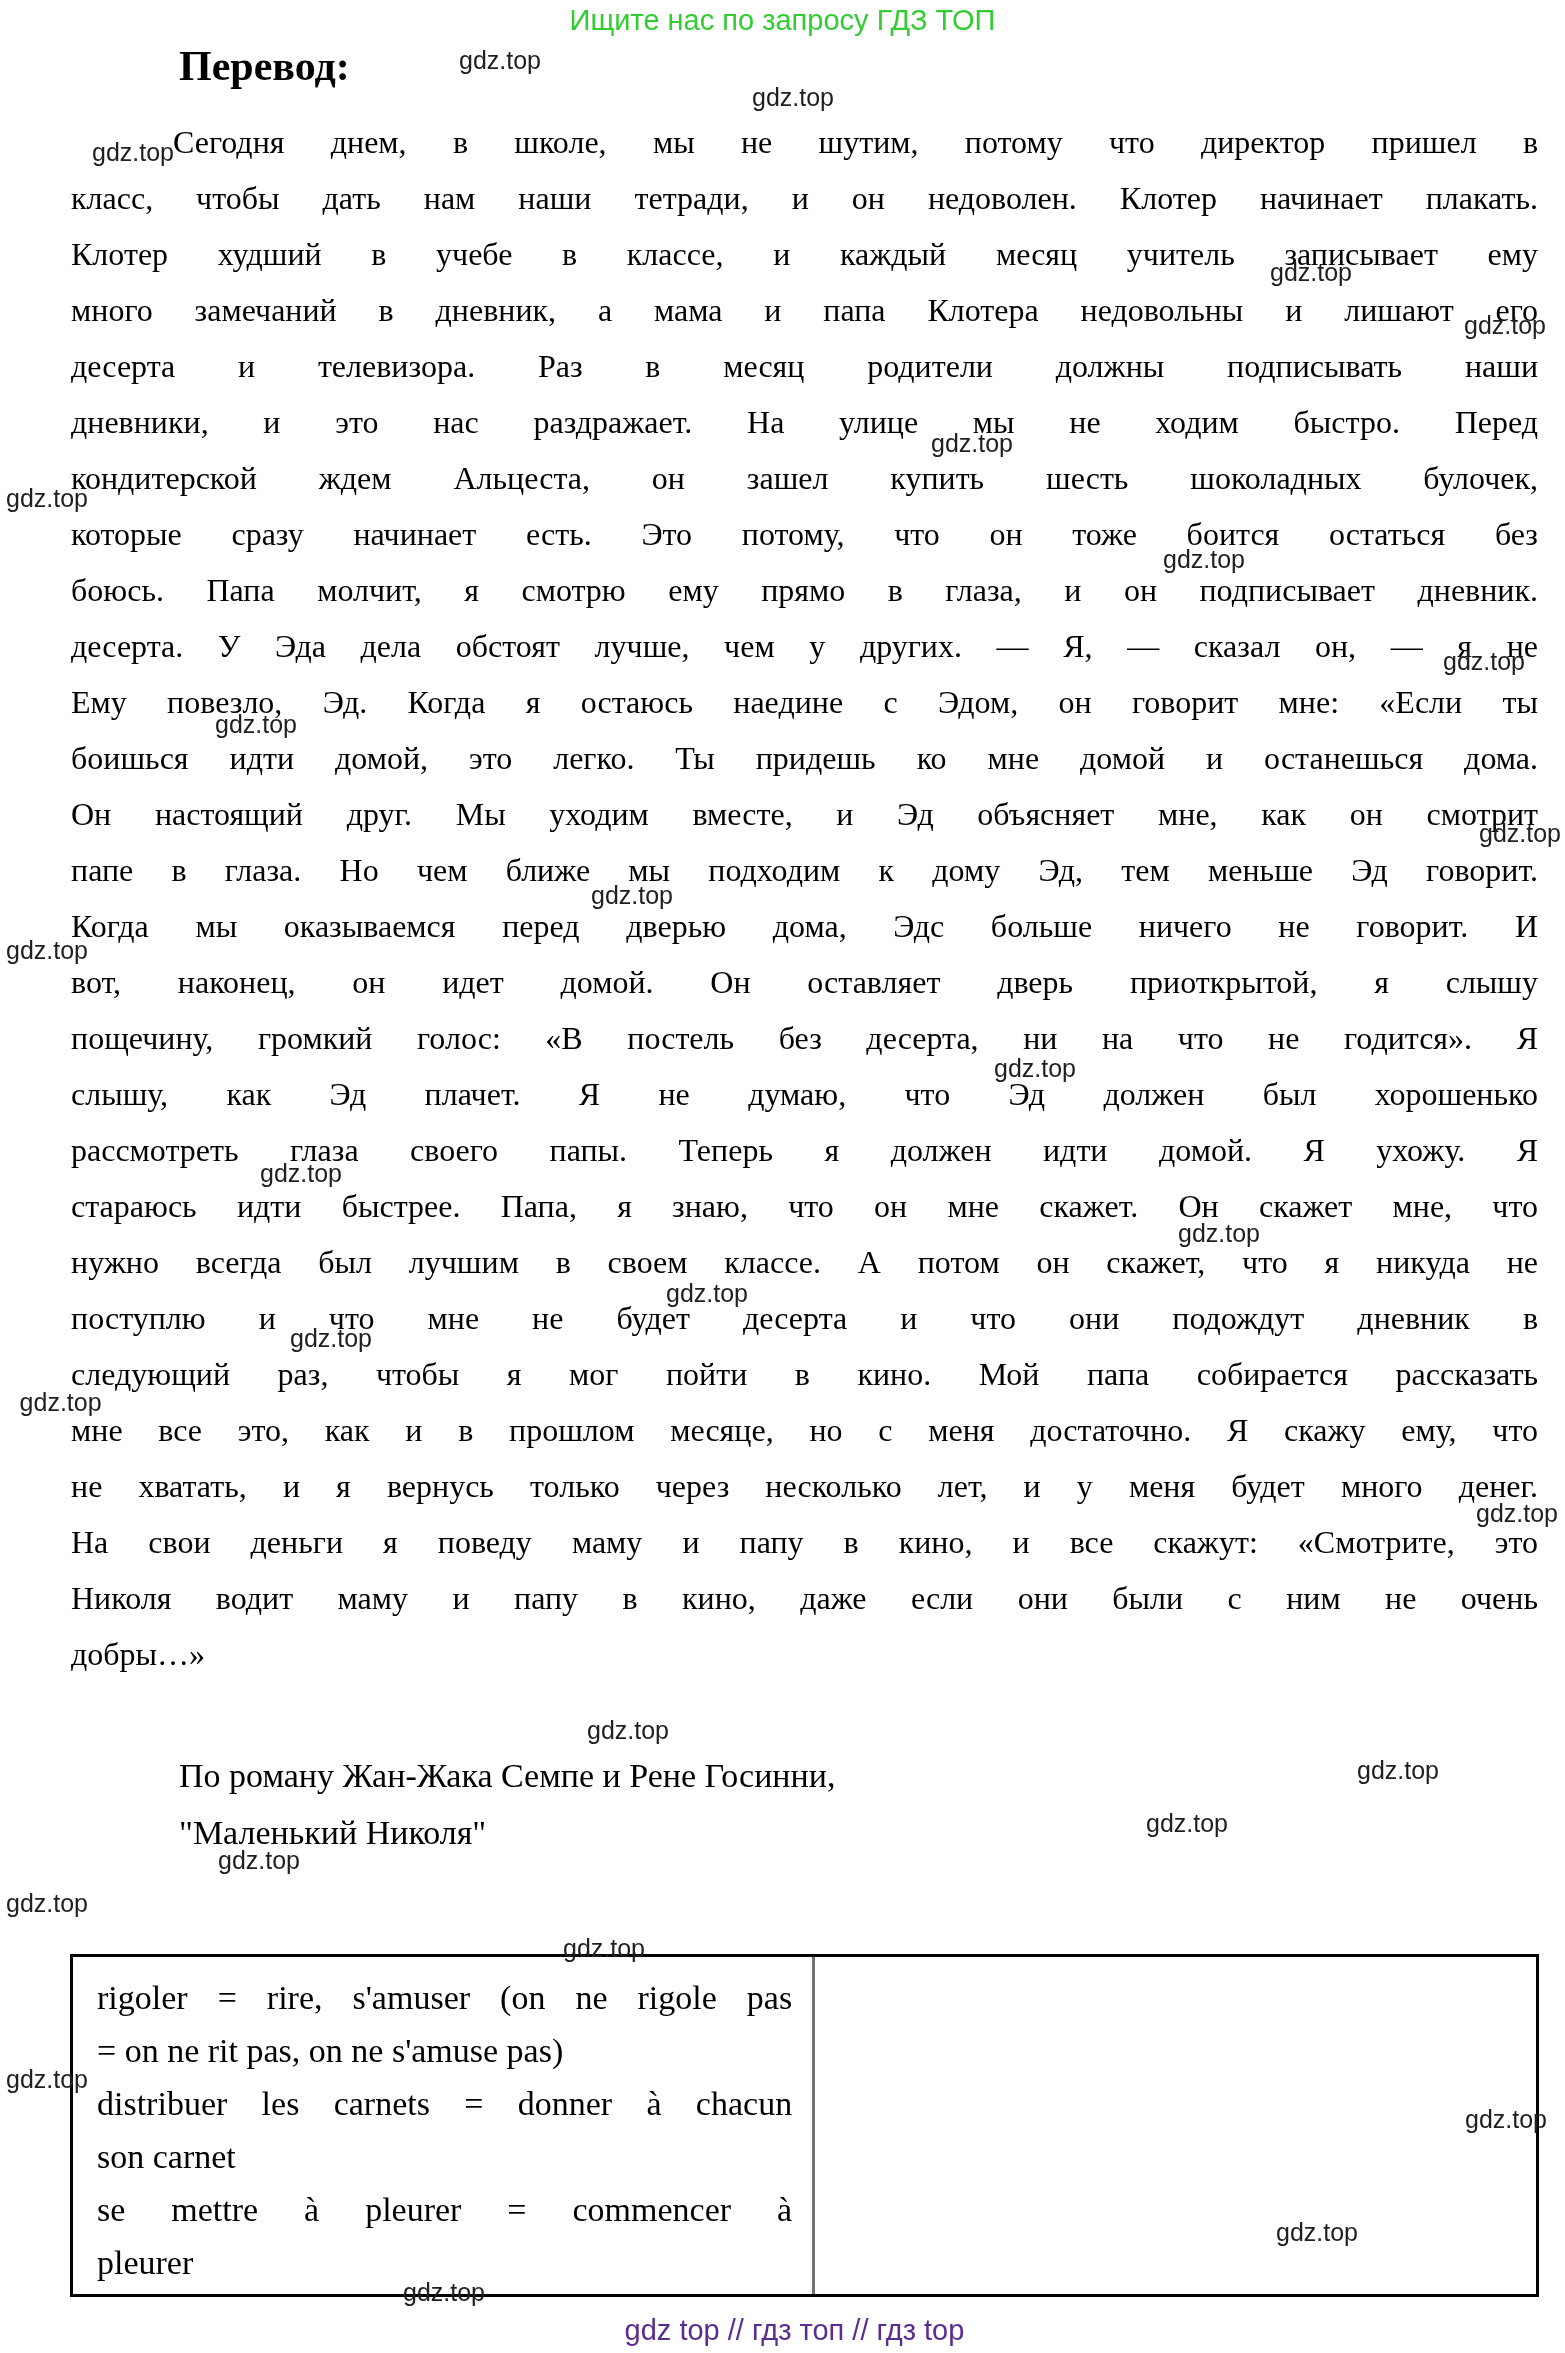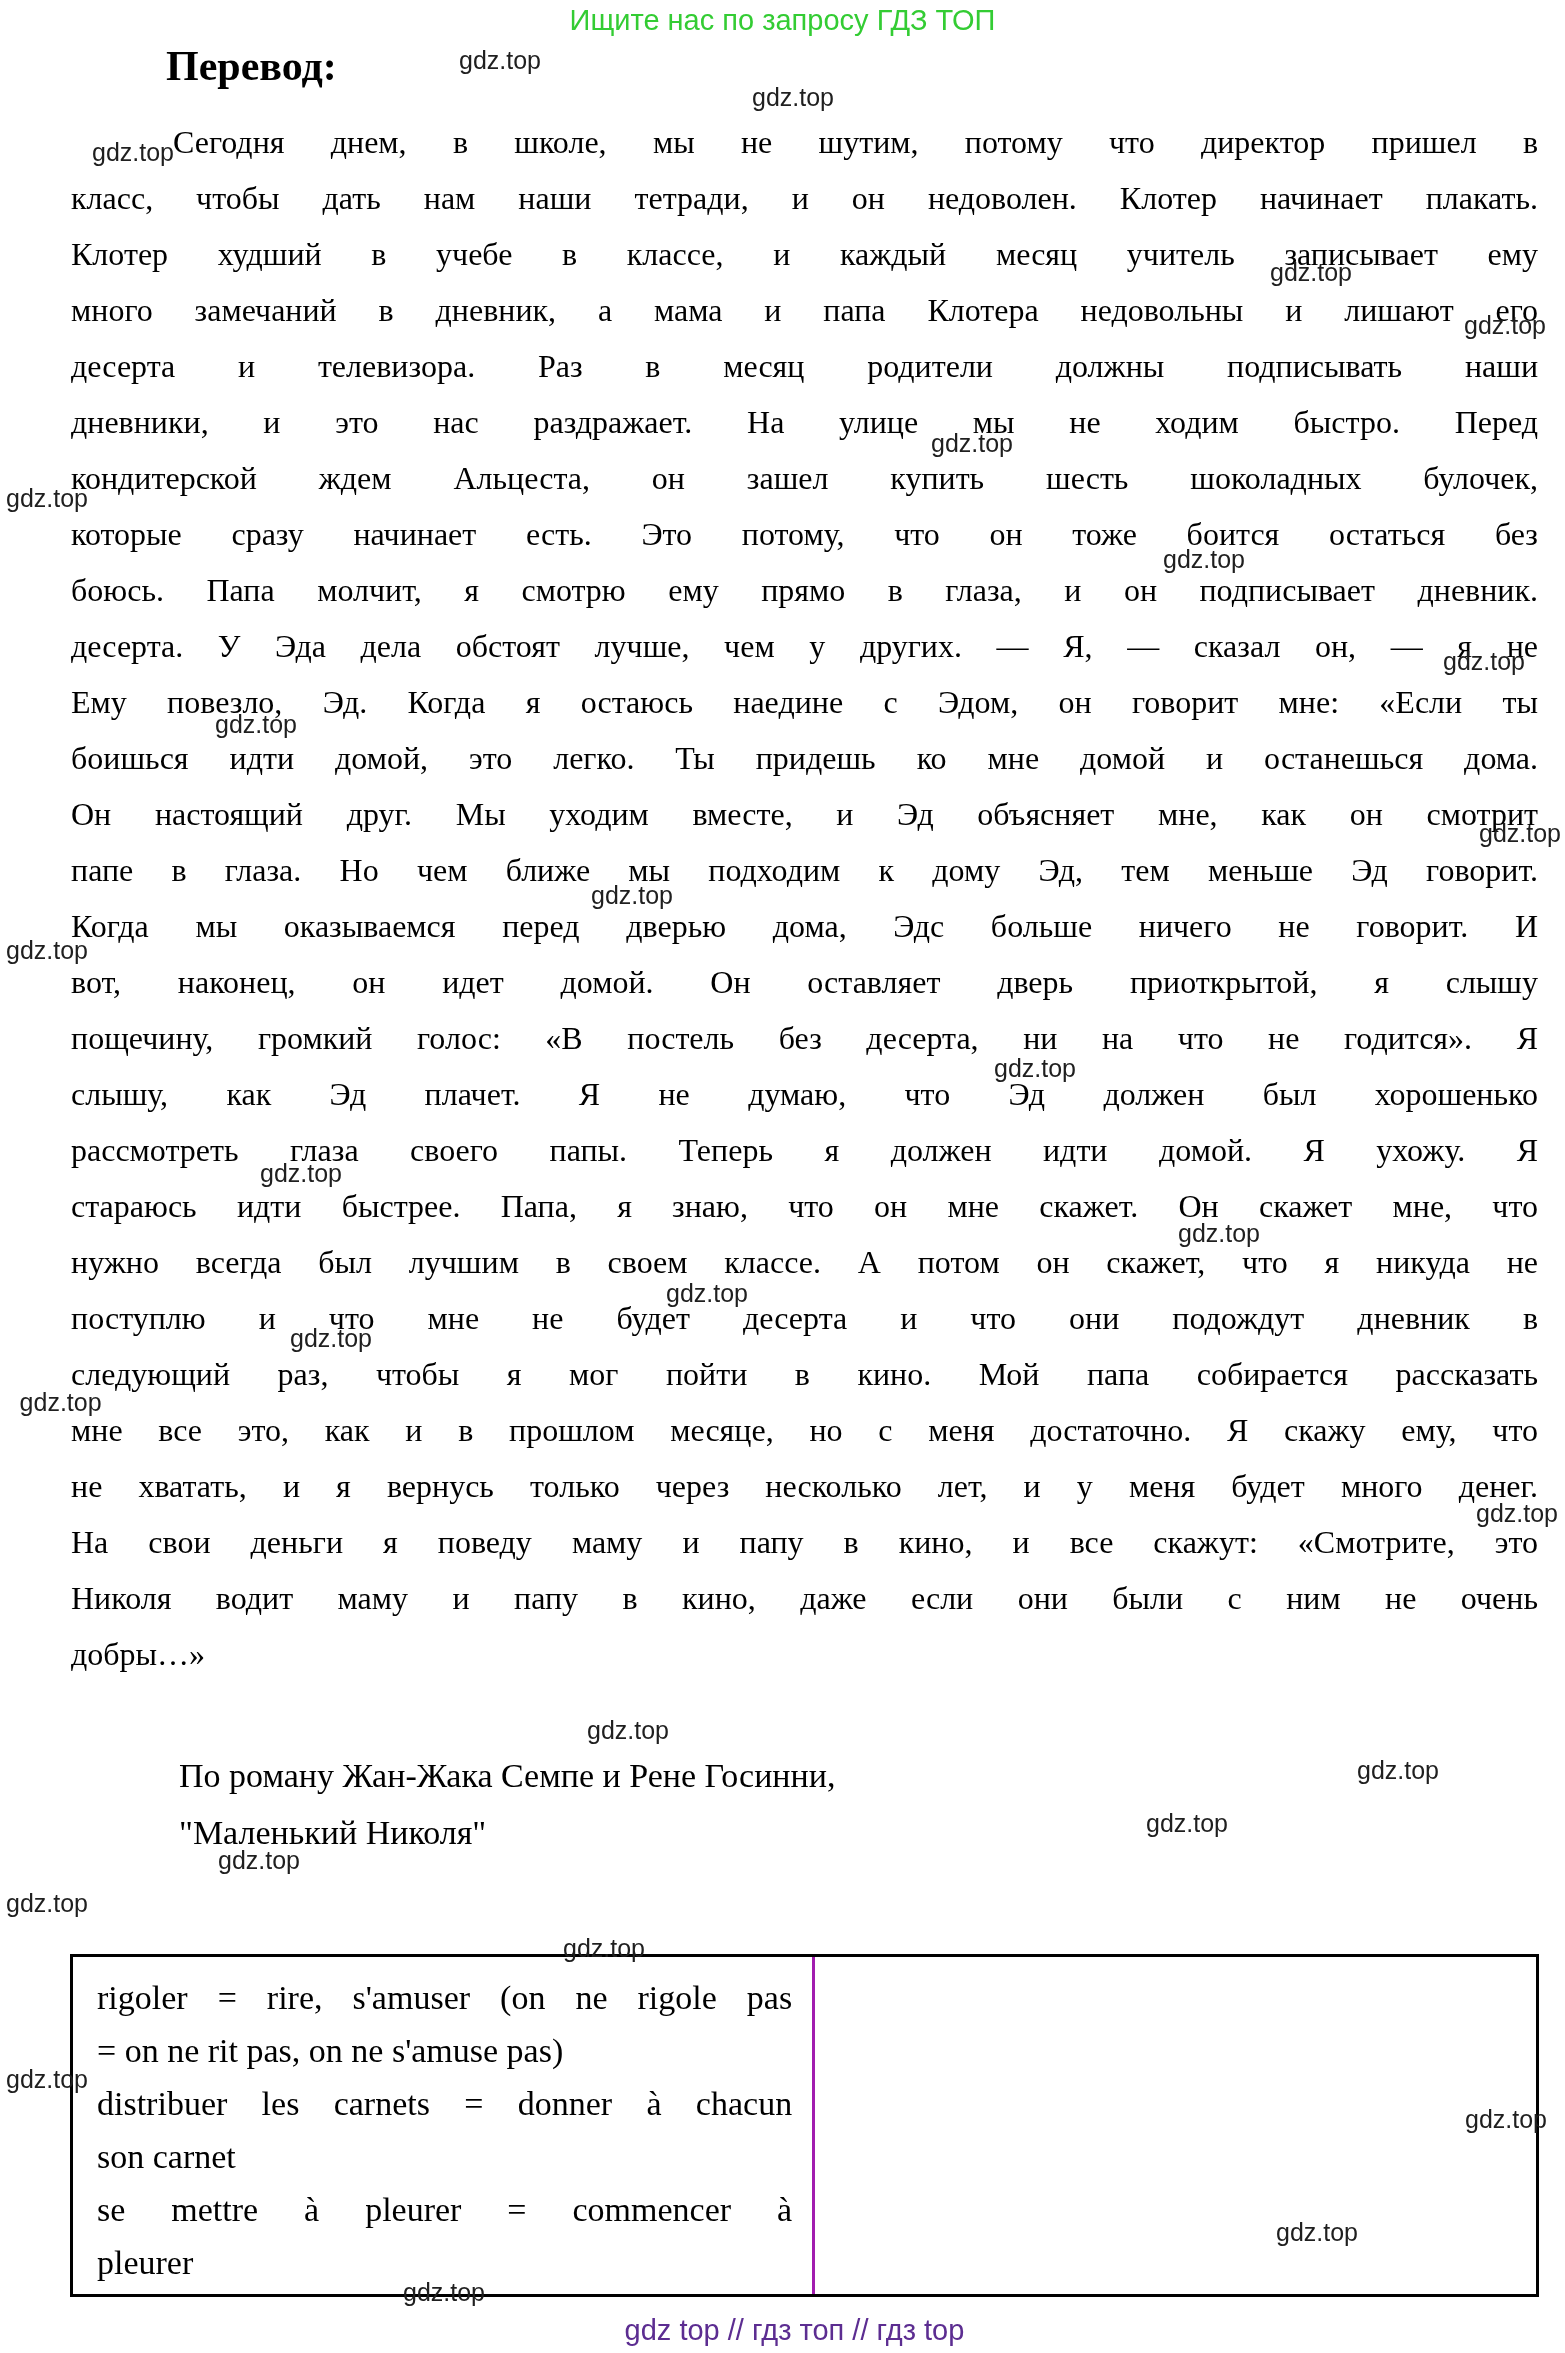--- a/index.html
+++ b/index.html
@@ -11,21 +11,21 @@
     overflow: hidden;
     font-family: "Liberation Serif", serif;
   }
   .banner {
     position: absolute; top: 3.8px; left: 0; width: 100%;
     text-align: center;
     font-family: "Liberation Sans", sans-serif;
     font-size: 29px; color: #33cc33;
   }
   .title {
-    position: absolute; left: 166px; top: 42px;
+    position: absolute; left: 179px; top: 42px;
     font-size: 42px; font-weight: bold;
   }
   .paragraph {
     position: absolute; left: 71px; top: 114px; width: 1467px;
   }
   .tline {
     height: 56px; line-height: 56px;
     font-size: 32px;
     text-align: justify;
     text-align-last: justify;
@@ -40,21 +40,21 @@
   }
   .attr-line { height: 57px; line-height: 57px; font-size: 34px; }
   .vtable {
     position: absolute; left: 70px; top: 1954px;
     width: 1463px; height: 337px;
     border: 3px solid #000000;
     display: flex; box-sizing: content-box;
     background: #ffffff;
   }
   .cell { box-sizing: border-box; padding: 13.5px 19.6px 0 24px; overflow: hidden; }
-  .cell.french { width: 50.7%; border-right: 3px solid #a21caf; }
+  .cell.french { width: 50.7%; border-right: 3px solid #737373; }
   .cell.russian { width: 49.3%; }
   .vline {
     height: 53px; line-height: 53px; font-size: 34px;
     text-align: justify; text-align-last: left; text-justify: inter-word;
     white-space: nowrap;
   }
   .vline.stretch { text-align-last: justify; white-space: normal; }
   .footer {
     position: absolute; top: 2314px; left: 0; width: 100%;
     text-align: center;

